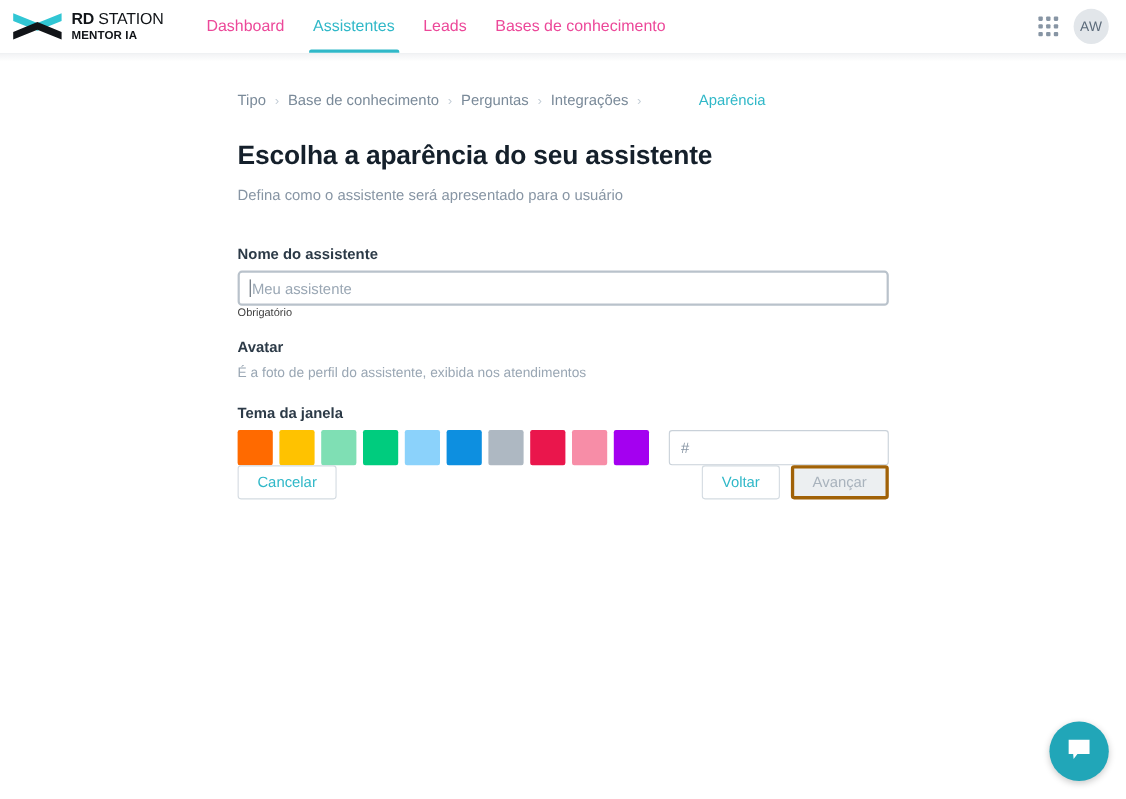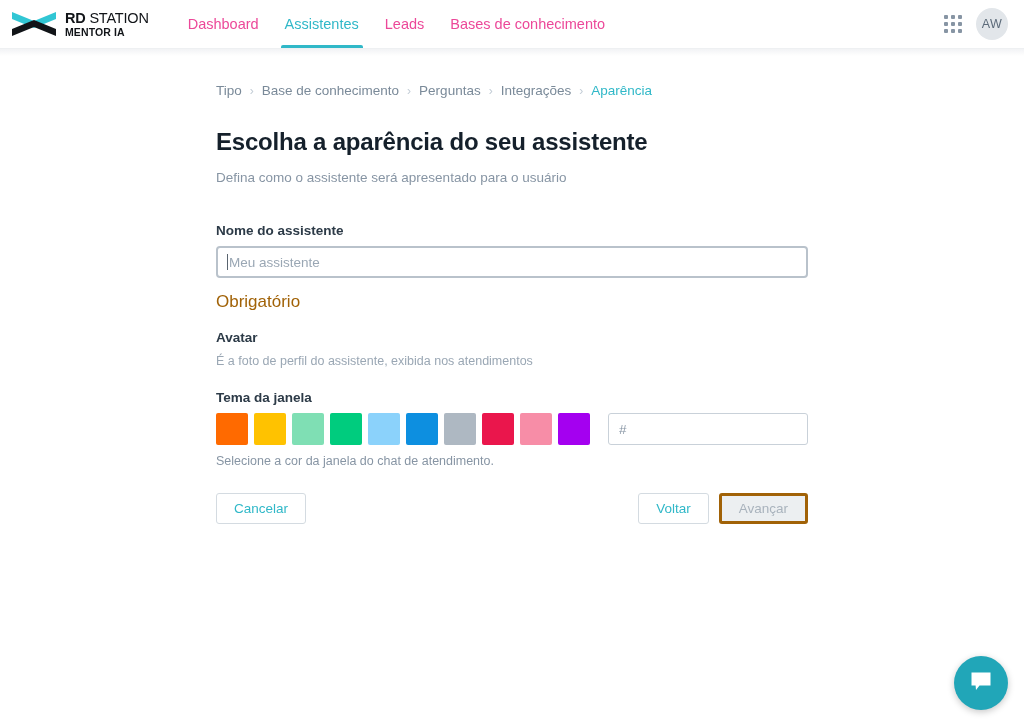--- a/index.html
+++ b/index.html
@@ -152,21 +152,21 @@
     align-items: center;
     gap: 8px;
     font-size: 13.5px;
     margin-bottom: 30px;
   }
   .crumb {
     color: #7a8a99;
     cursor: pointer;
     white-space: nowrap;
   }
-  .crumb.current { color: #30b8c8; }
+  .crumb.current { color: #30b8c8; margin-left: 44px; }
   .crumb-sep {
     color: #c3cdd6;
     font-size: 12px;
     user-select: none;
   }
 
   .page-title {
     font-size: 24px;
     font-weight: 700;
     color: #15202b;
@@ -210,23 +210,23 @@
     font-family: "Liberation Sans", sans-serif;
     font-size: 13.5px;
     color: #2c3a47;
     background: transparent;
     width: 100%;
     height: 100%;
   }
   .text-input::placeholder { color: #9aa7b4; }
 
   .error-text {
-    font-size: 17px;
-    color: #a16207;
-    margin-top: 14px;
+    font-size: 10px;
+    color: #404040;
+    margin-top: 1px;
     margin-bottom: 18px;
   }
 
   
   .dropzone {
     border: 1px dashed #c8d0d8;
     border-radius: 3px;
     height: 178px;
     display: flex;
     flex-direction: column;
@@ -433,21 +433,20 @@
       <span class="swatch" style="background: rgb(139, 210, 251);"></span>
       <span class="swatch" style="background: rgb(13, 143, 224);"></span>
       <span class="swatch" style="background: rgb(174, 184, 194);"></span>
       <span class="swatch" style="background: rgb(234, 22, 76);"></span>
       <span class="swatch" style="background: rgb(247, 141, 167);"></span>
       <span class="swatch" style="background: rgb(164, 0, 240);"></span>
       <span class="hex-input-wrap">
         <input class="hex-input" type="text" placeholder="#" style="">
       </span>
     </div>
-    <div class="swatch-helper">Selecione a cor da janela do chat de atendimento.</div>
 
     <div class="footer-actions">
       <button class="btn btn-outline">Cancelar</button>
       <span class="spacer"></span>
       <span class="right-btns">
         <button class="btn btn-outline">Voltar</button>
         <button class="btn btn-disabled" disabled="">Avançar</button>
       </span>
     </div>
 

